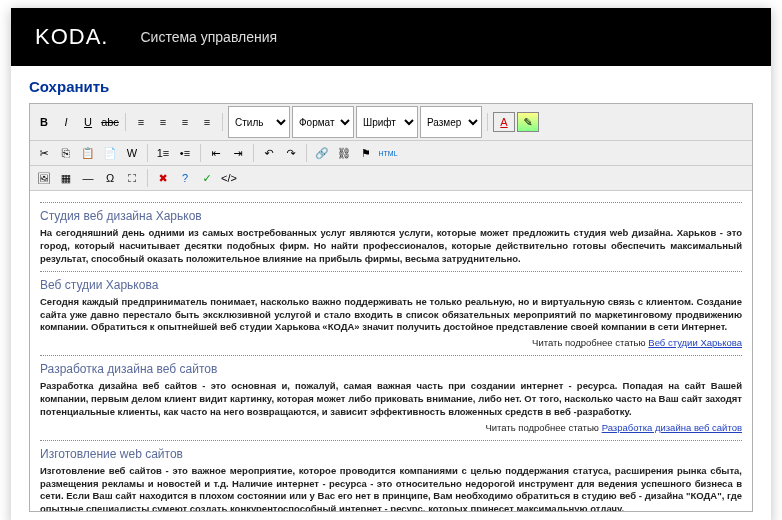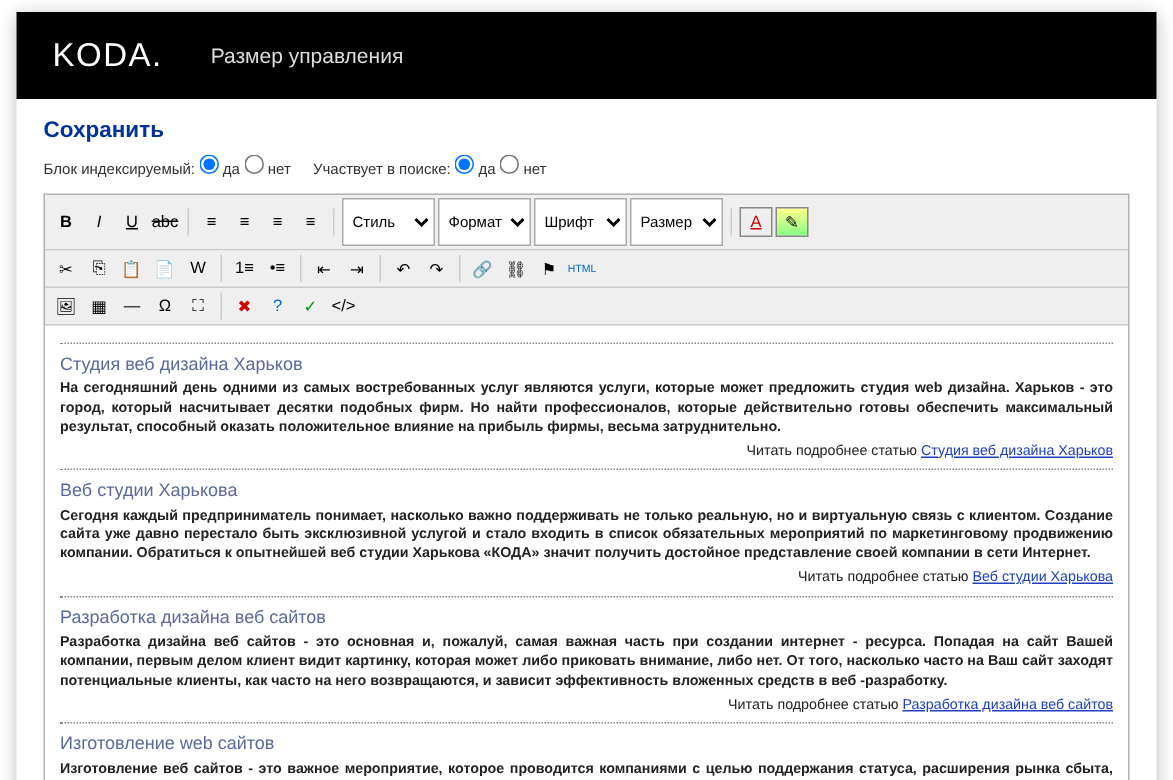--- a/index.html
+++ b/index.html
@@ -24,42 +24,26 @@
 .article-text { text-align: justify; margin-bottom: 3px; font-weight: bold; }
 .read-more { text-align: right; font-size: 9.5px; margin-bottom: 2px; }
 .read-more a { color: #2040c0; text-decoration: underline; }
 </style>
 </head>
 <body>
 
 <div class="shadow-wrap">
   <div class="header">
     <span class="logo">KODA.</span>
-    <span class="subtitle">Размер управления</span>
+    <span class="subtitle">Система управления</span>
   </div>
 
   <div class="body-area">
     <span class="save-link">Сохранить</span>
 
-    <div class="options-row">
-      <span class="opt-group">
-        <span>Блок индексируемый:</span>
-        <input type="radio" name="idx" checked="" style="">
-        <span>да</span>
-        <input type="radio" name="idx" style="">
-        <span>нет</span>
-      </span>
-      <span class="opt-group">
-        <span>Участвует в поиске:</span>
-        <input type="radio" name="srch" checked="" style="">
-        <span>да</span>
-        <input type="radio" name="srch" style="">
-        <span>нет</span>
-      </span>
-    </div>
 
     <div class="editor-frame">
 
       <div class="toolbar">
         <span class="tb-btn">
             <b>B</b>
           </span>
         <span class="tb-btn">
             <i>I</i>
           </span>
@@ -119,21 +103,20 @@
         <span class="tb-btn" style="color:#06c">?</span>
         <span class="tb-btn" style="color:#090">✓</span>
         <span class="tb-btn">&lt;/&gt;</span>
       </div>
 
       <div class="content-area">
         <div class="sep-dotted"></div>
         <div>
           <h3 class="article-title">Студия веб дизайна Харьков</h3>
           <p class="article-text">На сегодняшний день одними из самых востребованных услуг являются услуги, которые может предложить студия web дизайна. Харьков - это город, который насчитывает десятки подобных фирм. Но найти профессионалов, которые действительно готовы обеспечить максимальный результат, способный оказать положительное влияние на прибыль фирмы, весьма затруднительно.</p>
-          <p class="read-more"><span>Читать подробнее статью</span> <a href="#">Студия веб дизайна Харьков</a></p>
         </div>
         <div class="sep-dotted"></div>
         <div>
           <h3 class="article-title">Веб студии Харькова</h3>
           <p class="article-text">Сегодня каждый предприниматель понимает, насколько важно поддерживать не только реальную, но и виртуальную связь с клиентом. Создание сайта уже давно перестало быть эксклюзивной услугой и стало входить в список обязательных мероприятий по маркетинговому продвижению компании. Обратиться к опытнейшей веб студии Харькова «КОДА» значит получить достойное представление своей компании в сети Интернет.</p>
           <p class="read-more"><span>Читать подробнее статью</span> <a href="#">Веб студии Харькова</a></p>
         </div>
         <div class="sep-dotted"></div>
         <div>
           <h3 class="article-title">Разработка дизайна веб сайтов</h3>

